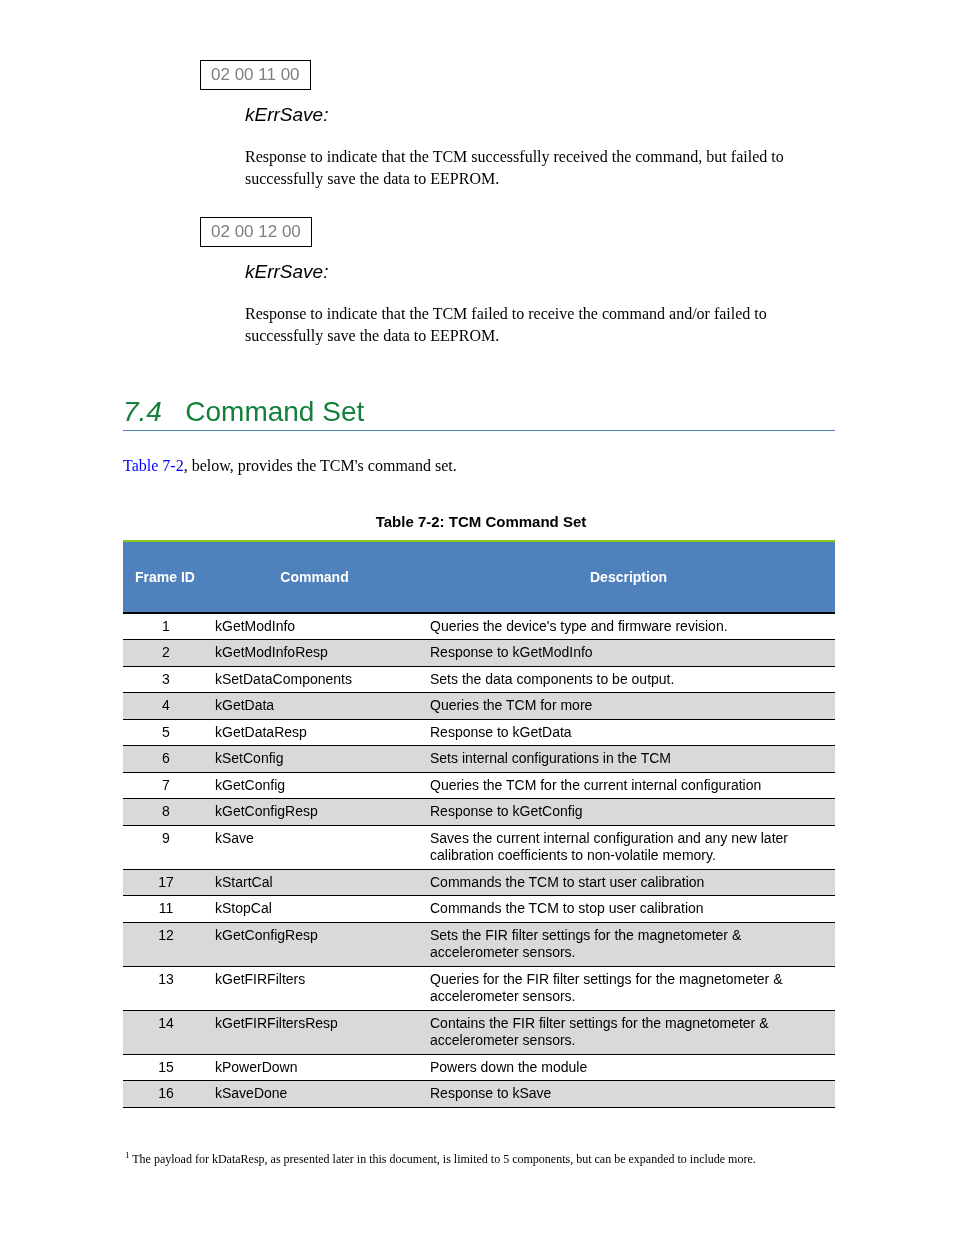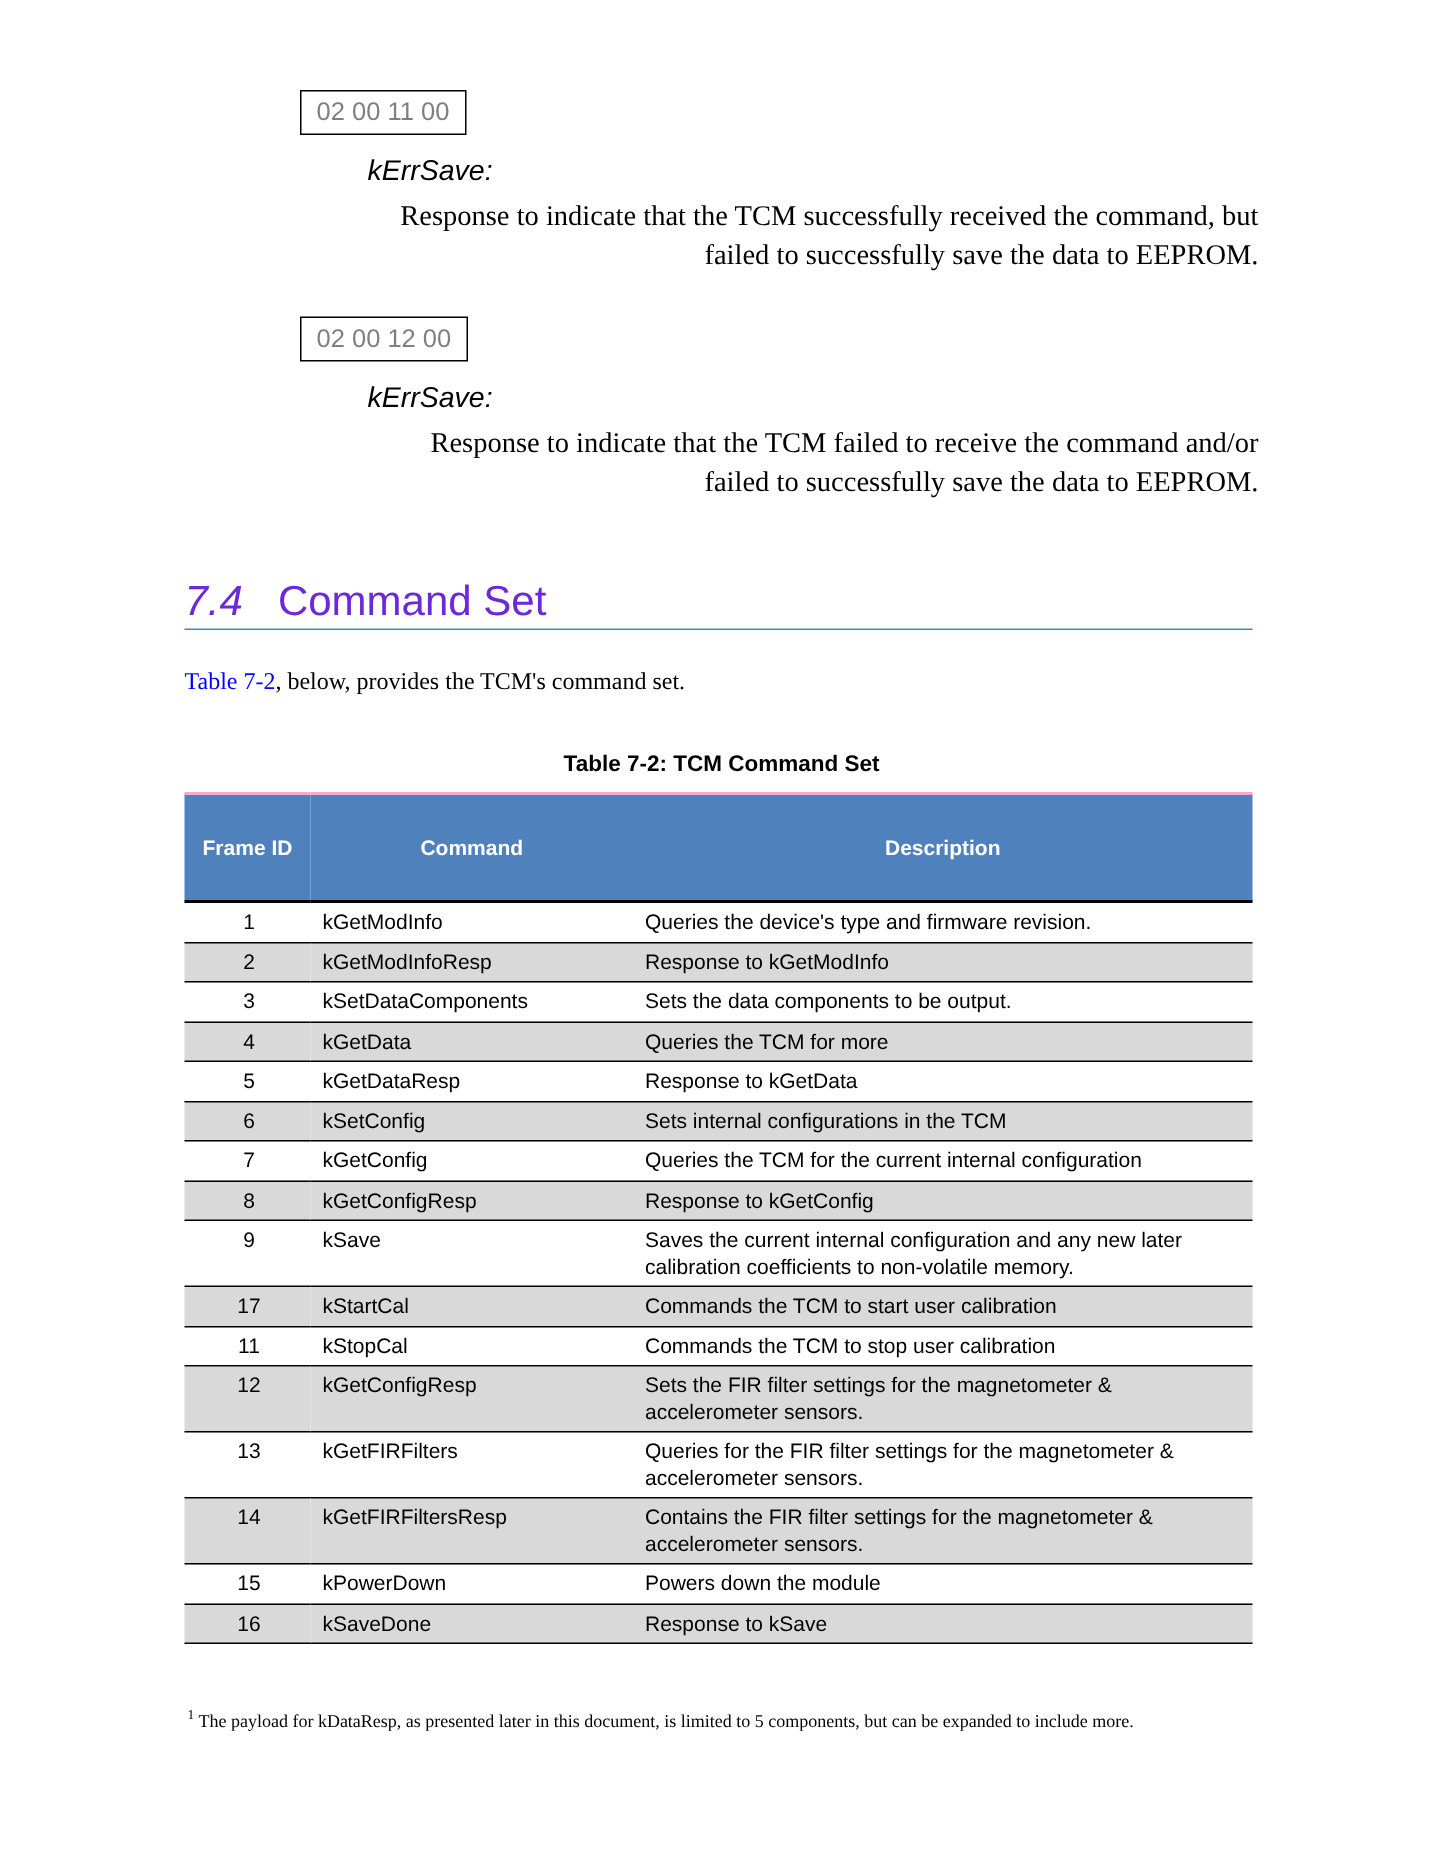--- a/index.html
+++ b/index.html
@@ -23,34 +23,33 @@
   }
   .param-label {
     font-family: Arial, Helvetica, sans-serif;
     font-size: 19px;
     font-style: italic;
     margin-top: 14px;
     margin-left: 48px;
   }
   .param-desc {
     font-family: Georgia, 'Times New Roman', serif;
-    font-size: 19px;
-    margin-top: 6px;
+    font-size: 16px;
+    margin-top: 20px;
     margin-left: 48px;
     line-height: 1.35;
-    text-align: right;
   }
   .block1 { margin-left: 74px; }
   .block1 .datagram-box { margin-left: 3px; }
   .block2 { margin-top: 28px; margin-left: 74px; }
   .block2 .datagram-box { margin-left: 3px; }
   .section-heading {
     font-family: Arial, Helvetica, sans-serif;
     font-size: 28px;
-    color: #6d28d9;
+    color: #15803d;
     margin-top: 50px;
     font-weight: normal;
   }
   .section-num { font-style: italic; }
   .hr {
     border: none;
     border-top: 1px solid #4f81bd;
     margin-top: 2px;
     width: 712px;
   }
@@ -74,21 +73,21 @@
     font-family: Arial, Helvetica, sans-serif;
     font-size: 14px;
   }
   table.cmds thead th {
     background: #4f81bd;
     color: #fff;
     font-weight: bold;
     text-align: center;
     vertical-align: middle;
     border-bottom: 2px solid #000;
-    border-top: 2px solid #f9a8d4;
+    border-top: 2px solid #84cc16;
     height: 72px;
   }
   table.cmds th.col-frame { width: 84px; }
   table.cmds th.col-cmd { width: 215px; }
   table.cmds tbody td {
     border-bottom: 1px solid #000;
     padding: 4px 6px 4px 8px;
     vertical-align: top;
     line-height: 1.25;
   }

